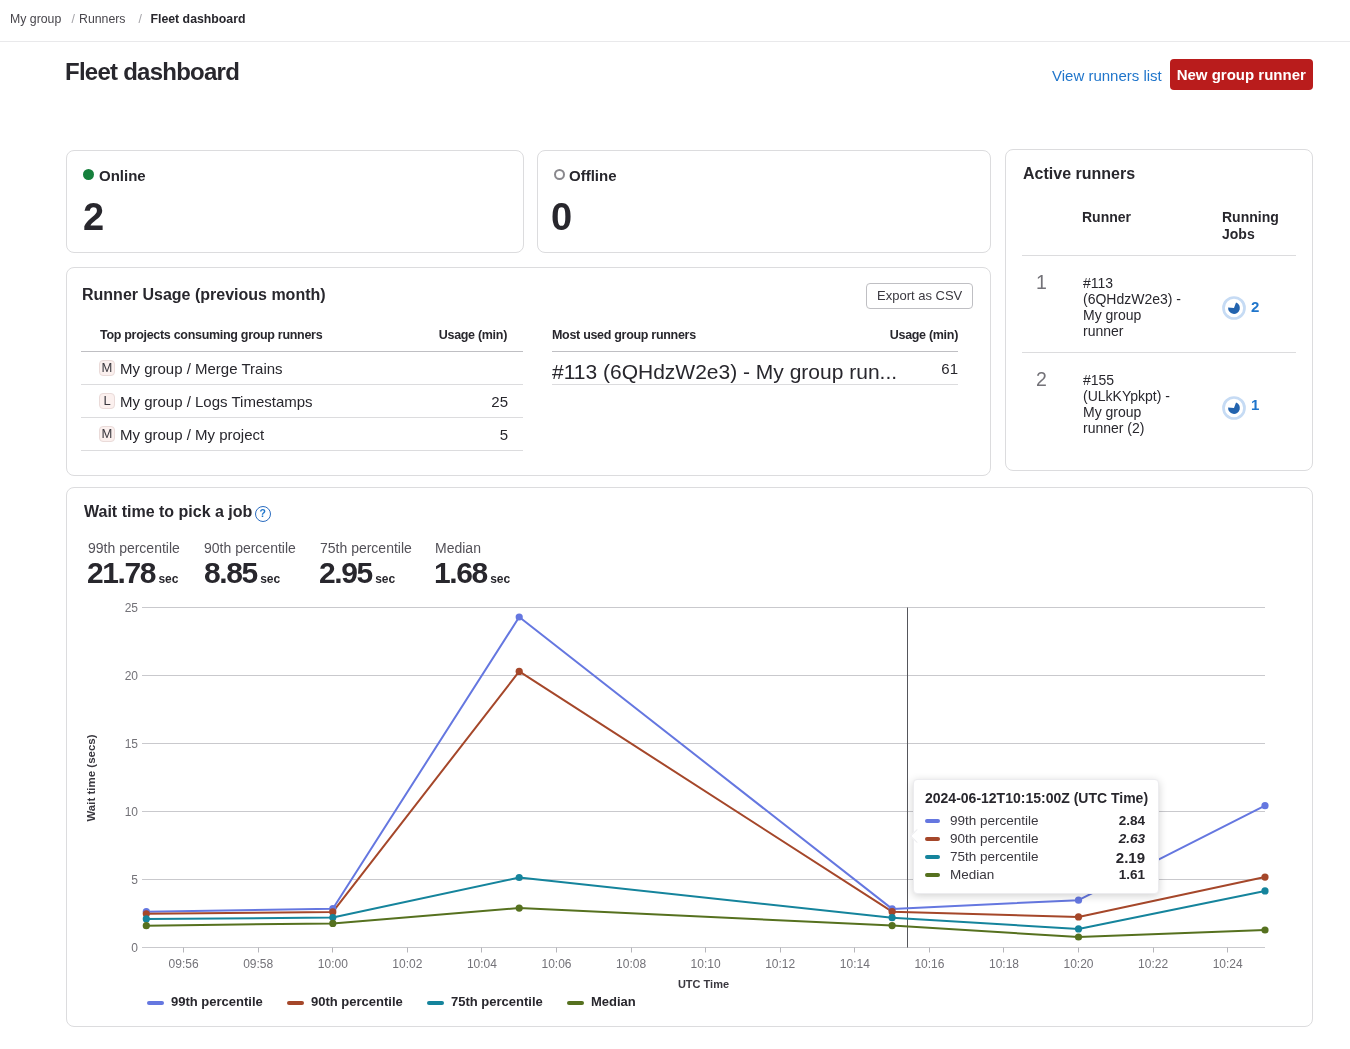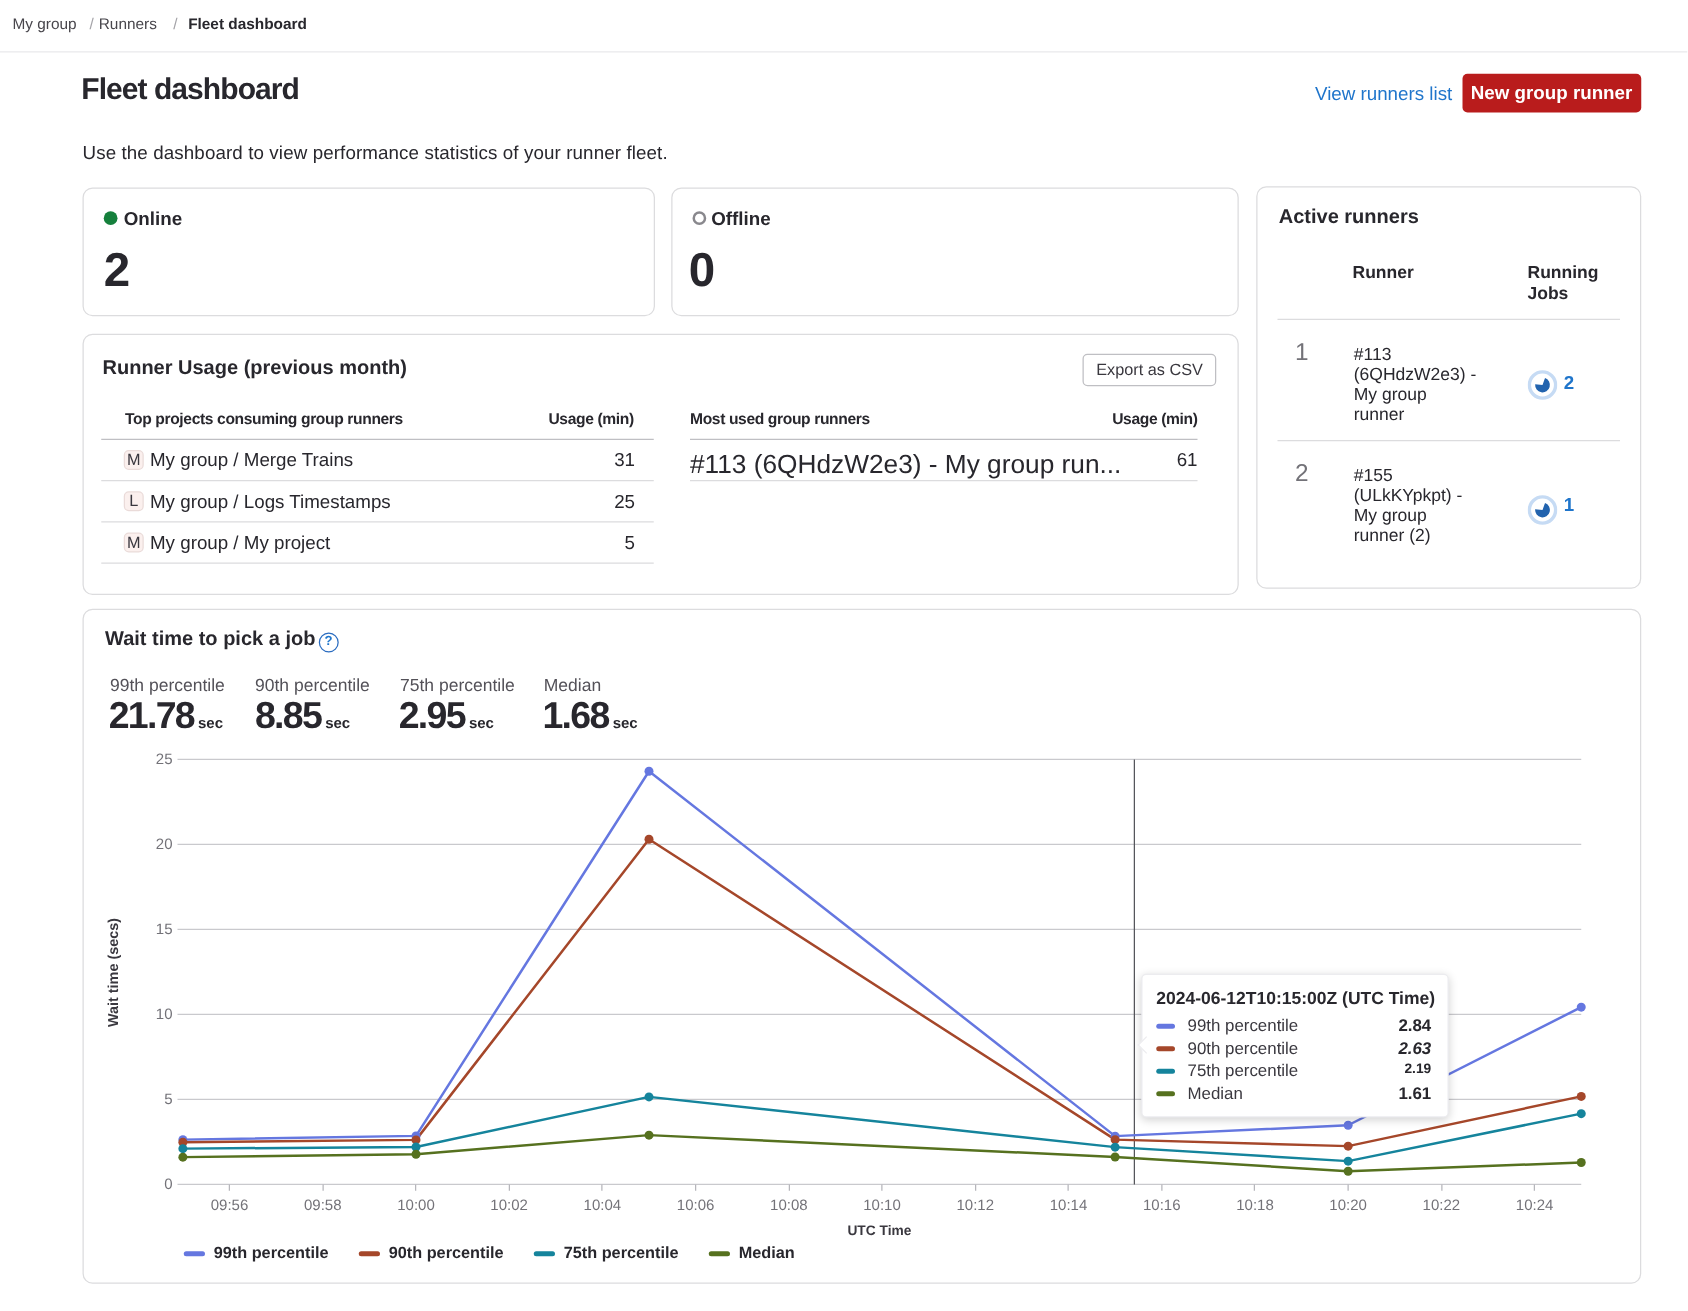--- a/index.html
+++ b/index.html
@@ -18,21 +18,20 @@
   <div class="abs" style="left:0;top:0;width:1350px;height:42px;border-bottom:1px solid #e9e9eb;"></div>
   <div class="abs" style="left:10px;top:12px;font-size:12.3px;color:#48464c;">My group</div>
   <div class="abs" style="left:71.5px;top:12px;font-size:12.3px;color:#a4a3a8;">/</div>
   <div class="abs" style="left:79px;top:12px;font-size:12.3px;color:#48464c;">Runners</div>
   <div class="abs" style="left:138.5px;top:12px;font-size:12.3px;color:#a4a3a8;">/</div>
   <div class="abs bold" style="left:150.5px;top:12px;font-size:12.3px;color:#28272d;">Fleet dashboard</div>
 
   <div class="abs bold" style="left:65px;top:58px;font-size:24px;letter-spacing:-0.75px;color:#28272d;">Fleet dashboard</div>
   <div class="abs blue" style="left:1052px;top:67px;font-size:15px;">View runners list</div>
   <div class="abs" style="left:1169.5px;top:58.5px;width:143.5px;height:31px;background:#b91c1c;border-radius:4px;color:#fff;font-size:15px;font-weight:bold;text-align:center;line-height:31px;">New group runner</div>
-  <div class="abs" style="left:66px;top:114px;font-size:15px;letter-spacing:0.09px;color:#28272d;">Use the dashboard to view performance statistics of your runner fleet.</div>
 
   <div class="card" style="left:66px;top:150px;width:458px;height:103px;"></div>
   <div class="abs" style="left:83px;top:169px;width:11px;height:11px;border-radius:50%;background:#15803c;"></div>
   <div class="abs bold" style="left:99px;top:167px;font-size:15px;">Online</div>
   <div class="abs bold" style="left:83px;top:196px;font-size:38px;letter-spacing:-1px;">2</div>
 
   <div class="card" style="left:537px;top:150px;width:454px;height:103px;"></div>
   <div class="abs" style="left:554px;top:169px;width:11px;height:11px;border-radius:50%;border:2px solid #89888d;"></div>
   <div class="abs bold" style="left:569px;top:167px;font-size:15px;">Offline</div>
   <div class="abs bold" style="left:551px;top:196px;font-size:38px;letter-spacing:-1px;">0</div>
@@ -60,21 +59,20 @@
 
   <div class="card" style="left:66px;top:267px;width:925px;height:209px;"></div>
   <div class="abs bold" style="left:82px;top:286px;font-size:16px;">Runner Usage (previous month)</div>
   <div class="abs" style="left:866px;top:283px;height:26px;border:1px solid #bfbfc3;border-radius:4px;font-size:13px;color:#3a383f;line-height:24px;padding:0 10px;">Export as CSV</div>
 
   <div class="abs bold" style="left:100px;top:328px;font-size:12.5px;letter-spacing:-0.3px;">Top projects consuming group runners</div>
   <div class="abs bold" style="left:0;top:328px;width:507px;text-align:right;font-size:12.5px;letter-spacing:-0.3px;">Usage (min)</div>
   <div class="abs" style="left:81px;top:351px;width:442px;border-top:1px solid #bfbfc3;"></div>
   <div class="abs" style="left:99px;top:360px;width:16px;height:16px;border-radius:4px;background:#fbf0ee;border:1px solid #eadbd9;font-size:13px;color:#3a383f;text-align:center;line-height:14.5px;">M</div>
   <div class="abs" style="left:120px;top:360px;font-size:15px;">My group / Merge Trains</div>
-  <div class="abs" style="left:0;top:360px;width:508px;text-align:right;font-size:15px;">31</div>
   <div class="abs" style="left:81px;top:384px;width:442px;border-top:1px solid #dcdcde;"></div>
   <div class="abs" style="left:99px;top:393px;width:16px;height:16px;border-radius:4px;background:#fbf0ee;border:1px solid #eadbd9;font-size:13px;color:#3a383f;text-align:center;line-height:14.5px;">L</div>
   <div class="abs" style="left:120px;top:393px;font-size:15px;">My group / Logs Timestamps</div>
   <div class="abs" style="left:0;top:393px;width:508px;text-align:right;font-size:15px;">25</div>
   <div class="abs" style="left:81px;top:417px;width:442px;border-top:1px solid #dcdcde;"></div>
   <div class="abs" style="left:99px;top:426px;width:16px;height:16px;border-radius:4px;background:#fbf0ee;border:1px solid #eadbd9;font-size:13px;color:#3a383f;text-align:center;line-height:14.5px;">M</div>
   <div class="abs" style="left:120px;top:426px;font-size:15px;">My group / My project</div>
   <div class="abs" style="left:0;top:426px;width:508px;text-align:right;font-size:15px;">5</div>
   <div class="abs" style="left:81px;top:450px;width:442px;border-top:1px solid #dcdcde;"></div>
 
@@ -188,18 +186,18 @@
   <div class="abs" style="left:911.5px;top:831px;width:10px;height:10px;background:#fff;transform:rotate(45deg);border-left:1px solid #ececef;border-bottom:1px solid #ececef;"></div>
   <div class="abs bold" style="left:925px;top:790px;font-size:14px;">2024-06-12T10:15:00Z (UTC Time)</div>
   <div class="abs" style="left:925px;top:819px;width:15px;height:4px;border-radius:2px;background:#6577e0;"></div>
   <div class="abs" style="left:950px;top:813px;font-size:13.5px;color:#3a383f;">99th percentile</div>
   <div class="abs bold" style="left:1045px;top:813px;width:100px;text-align:right;font-size:13.5px;">2.84</div>
   <div class="abs" style="left:925px;top:837px;width:15px;height:4px;border-radius:2px;background:#a5472a;"></div>
   <div class="abs" style="left:950px;top:831px;font-size:13.5px;color:#3a383f;">90th percentile</div>
   <div class="abs bold" style="left:1045px;top:831px;width:100px;text-align:right;font-size:13.5px;font-style:italic;">2.63</div>
   <div class="abs" style="left:925px;top:855px;width:15px;height:4px;border-radius:2px;background:#15849c;"></div>
   <div class="abs" style="left:950px;top:849px;font-size:13.5px;color:#3a383f;">75th percentile</div>
-  <div class="abs bold" style="left:1045px;top:849px;width:100px;text-align:right;font-size:11px;">2.19</div>
+  <div class="abs bold" style="left:1045px;top:849px;width:100px;text-align:right;font-size:15px;">2.19</div>
   <div class="abs" style="left:925px;top:873px;width:15px;height:4px;border-radius:2px;background:#56711f;"></div>
   <div class="abs" style="left:950px;top:867px;font-size:13.5px;color:#3a383f;">Median</div>
   <div class="abs bold" style="left:1045px;top:867px;width:100px;text-align:right;font-size:13.5px;">1.61</div>
 
 </div>
 
 </body></html>

